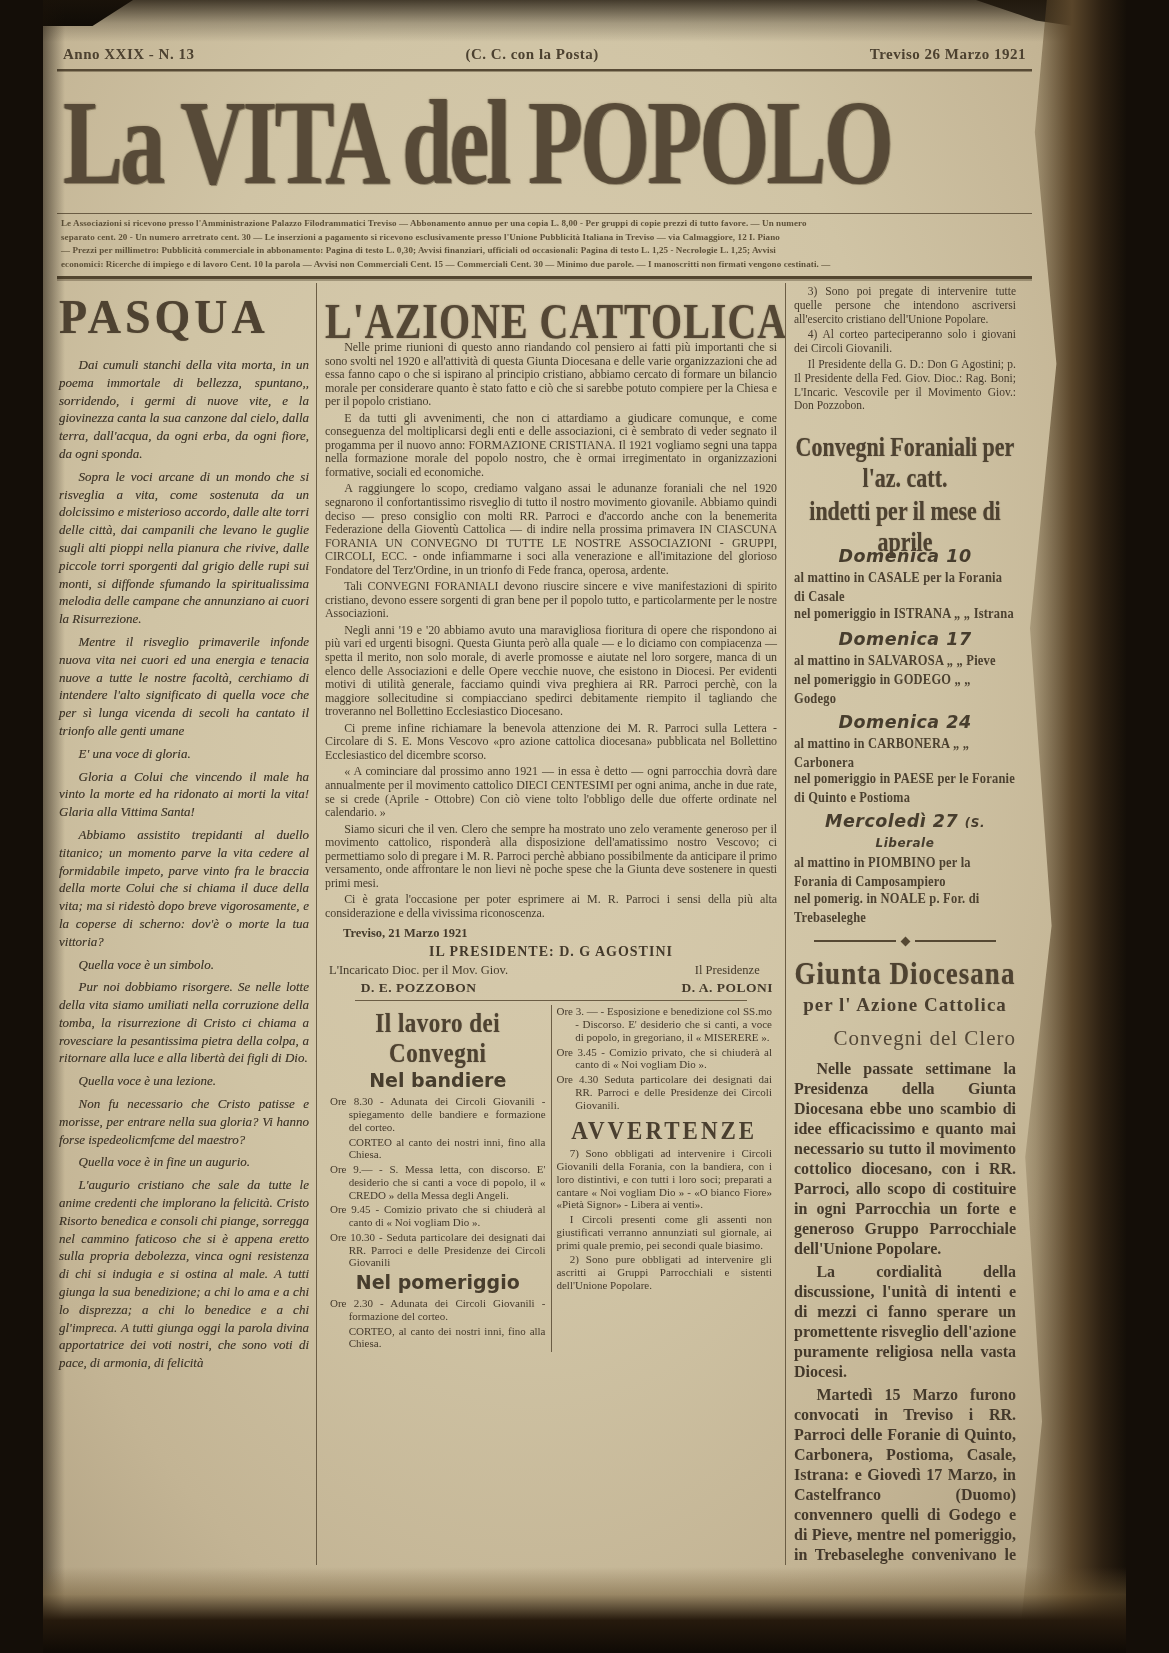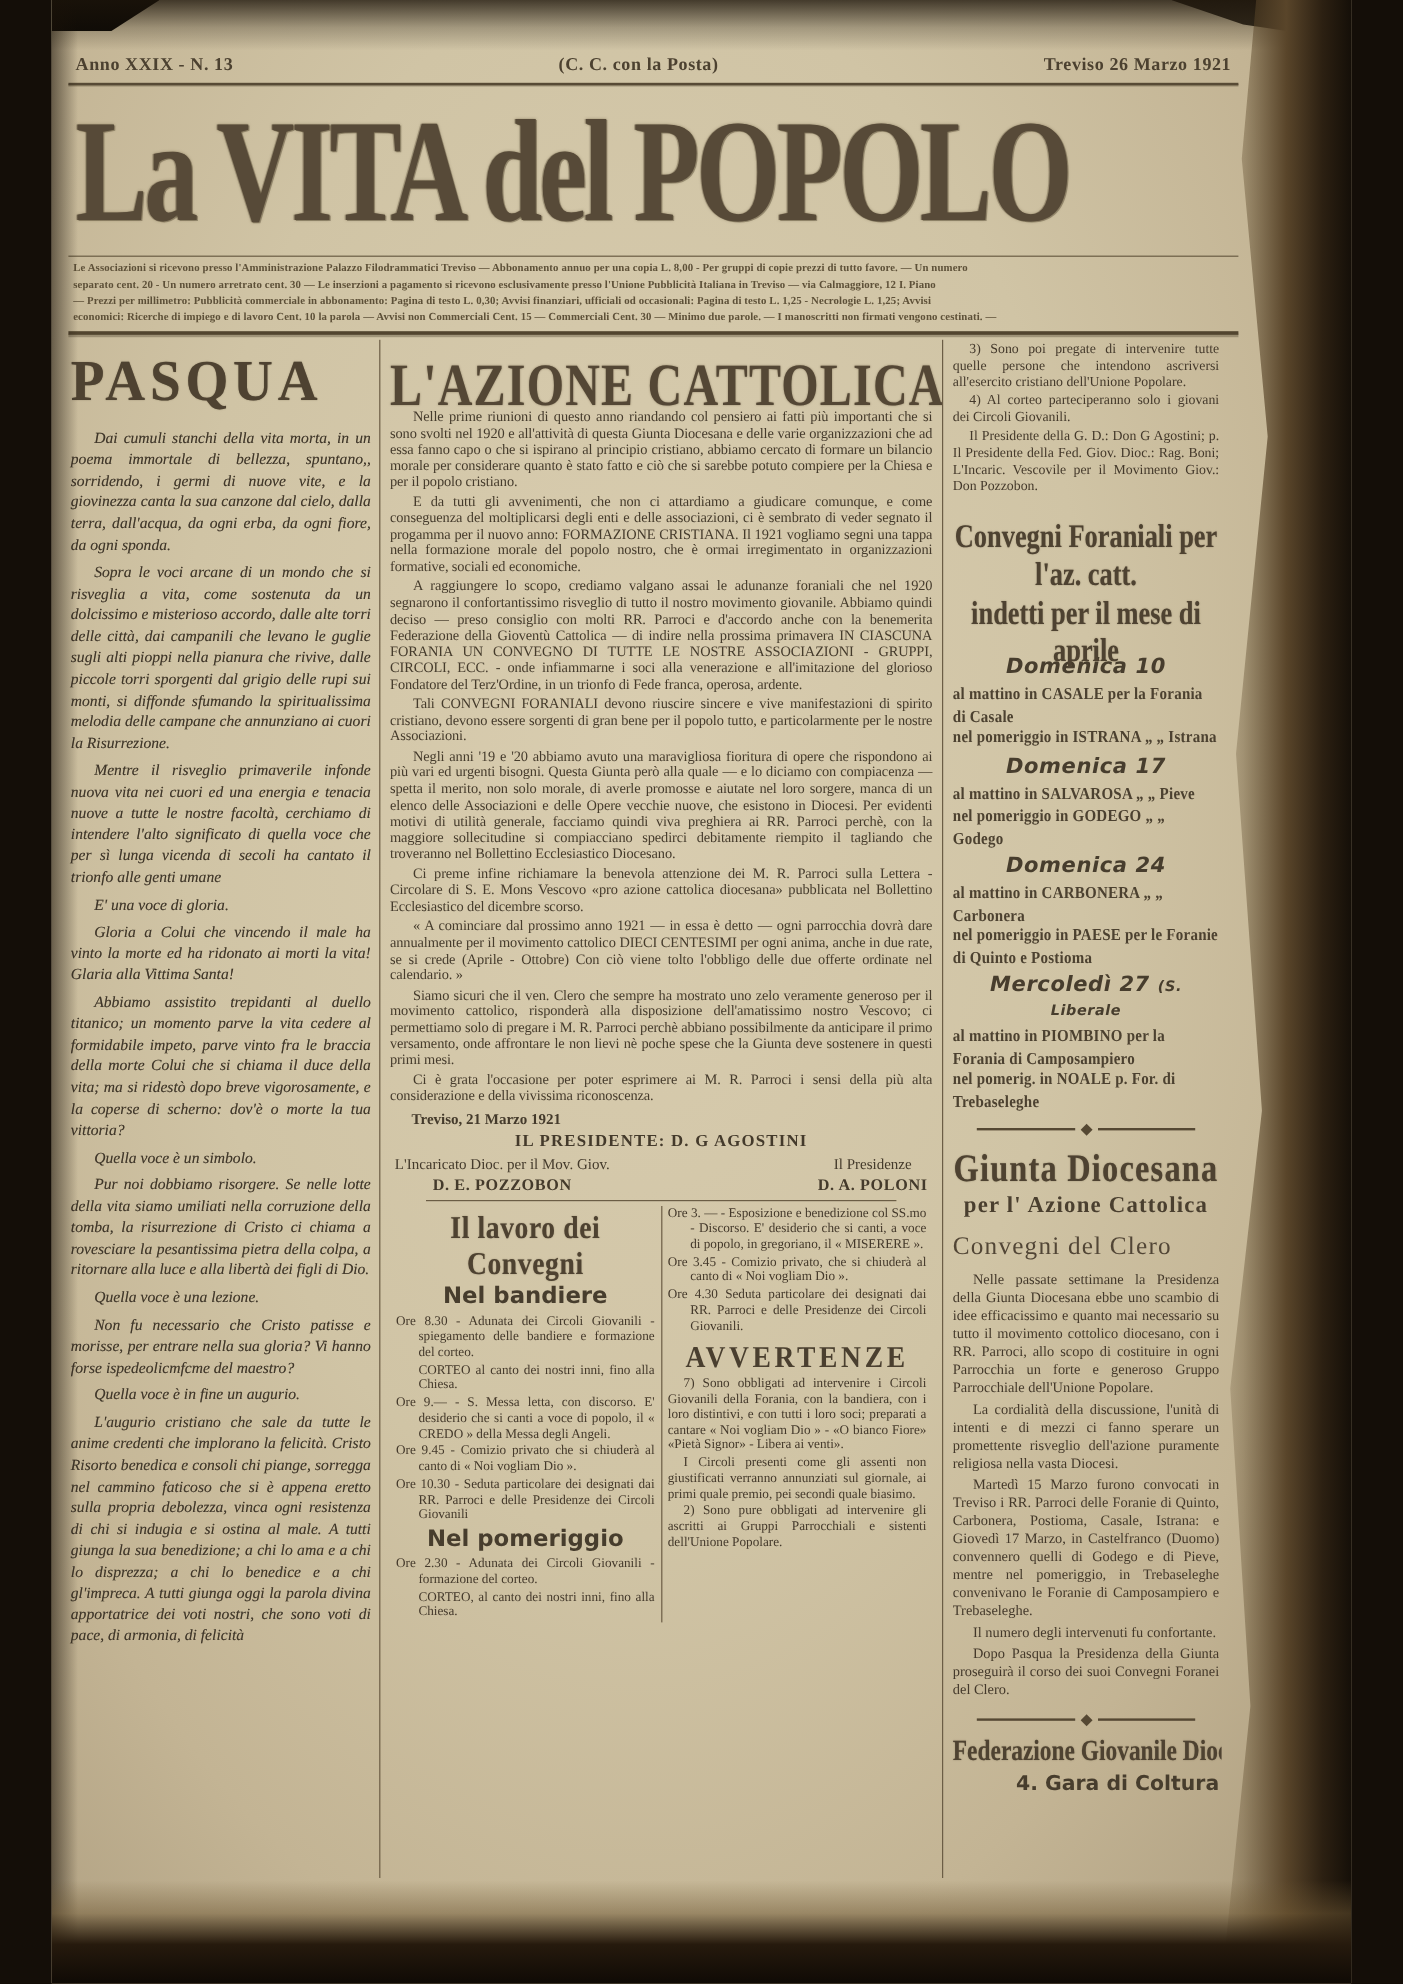--- a/index.html
+++ b/index.html
@@ -87,22 +87,22 @@
     text-align:center;color:#473d2d;margin:7px 0 3px 0;letter-spacing:.5px;font-style:italic;}
   .day small{font-size:12px;font-weight:bold;}
   .schedline{font-weight:bold;font-size:12.5px;line-height:1.35;color:#4c4130;margin:0 0 2px 0;
     letter-spacing:.2px;transform:scaleY(1.12);transform-origin:left top;}
   .orn{display:flex;align-items:center;justify-content:center;margin:14px 20px 10px 20px;}
   .orn .bar{flex:1;height:2px;background:#5548332;background:#554833;}
   .orn .dia{width:7px;height:7px;background:#554833;transform:rotate(45deg);margin:0 6px;}
   .rc-title1{font-weight:bold;font-size:27px;text-align:center;color:#4e4231;letter-spacing:1px;
     transform:scaleY(1.2);transform-origin:center top;margin:10px 0 8px 0;text-shadow:0 0 1px rgba(70,58,36,.55);}
   .rc-title2{font-weight:bold;font-size:19px;text-align:center;color:#4a3f2f;margin:6px 0 6px 0;letter-spacing:1px;}
-  .rc-title3{font-size:21px;text-align:left;color:#524636;margin:10px 0 8px 0;letter-spacing:1px;}
-  .col-right p.body{font-size:12px;line-height:1.25;text-align:justify;text-indent:1.4em;margin:0 0 3px 0;color:#44392b;}
+  .rc-title3{font-size:21px;text-align:right;color:#524636;margin:10px 0 8px 0;letter-spacing:1px;}
+  .col-right p.body{font-size:16px;line-height:1.25;text-align:justify;text-indent:1.4em;margin:0 0 3px 0;color:#44392b;font-weight:bold;}
   .fed-title{font-weight:bold;font-size:19.5px;text-align:center;color:#4e4231;white-space:nowrap;
     transform:scaleY(1.25);transform-origin:center top;margin:8px 0 8px 0;text-shadow:0 0 1px rgba(70,58,36,.5);}
   .fed-sub{font-family:"DejaVu Sans","Liberation Sans",sans-serif;font-weight:bold;font-size:17px;
     text-align:right;color:#473d2d;margin:4px 0 8px 0;}
 </style>
 </head>
 <body>
 
 <div class="page">
   <div class="sheet">

